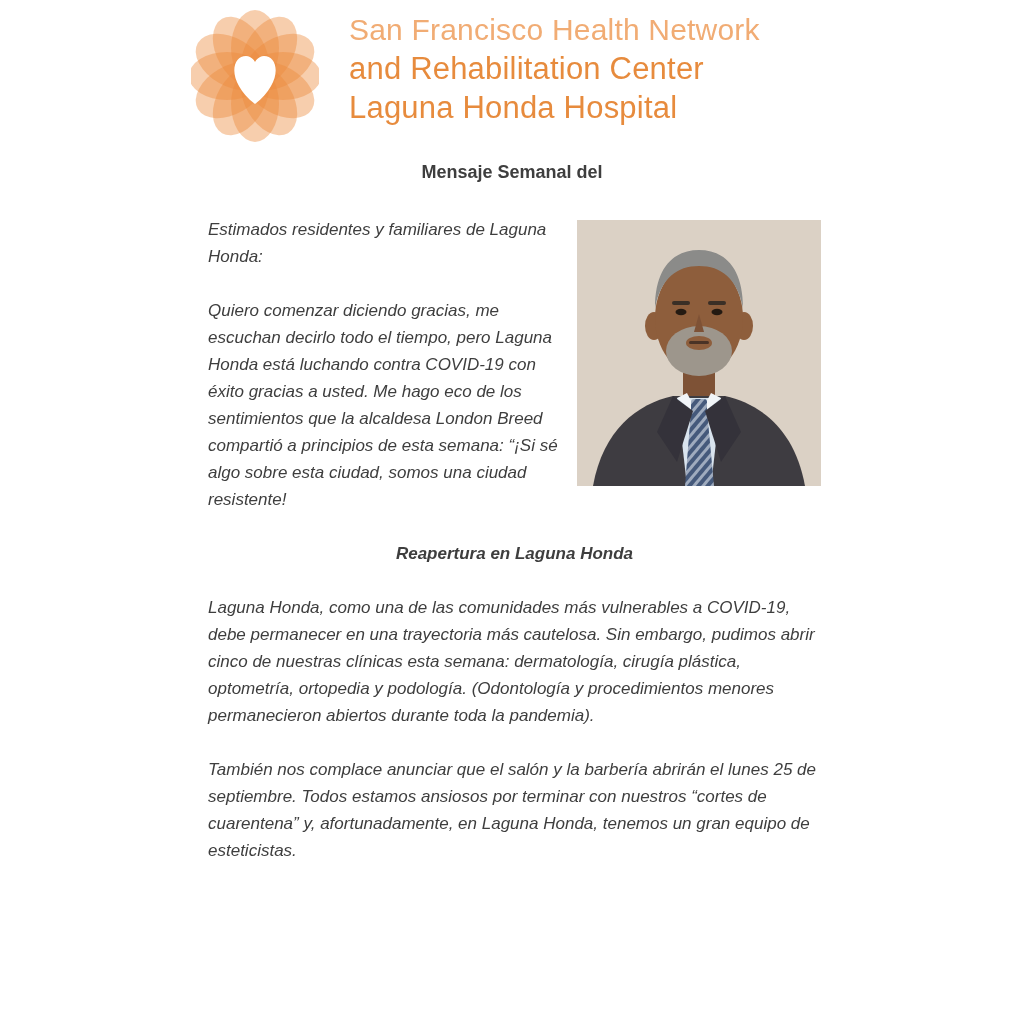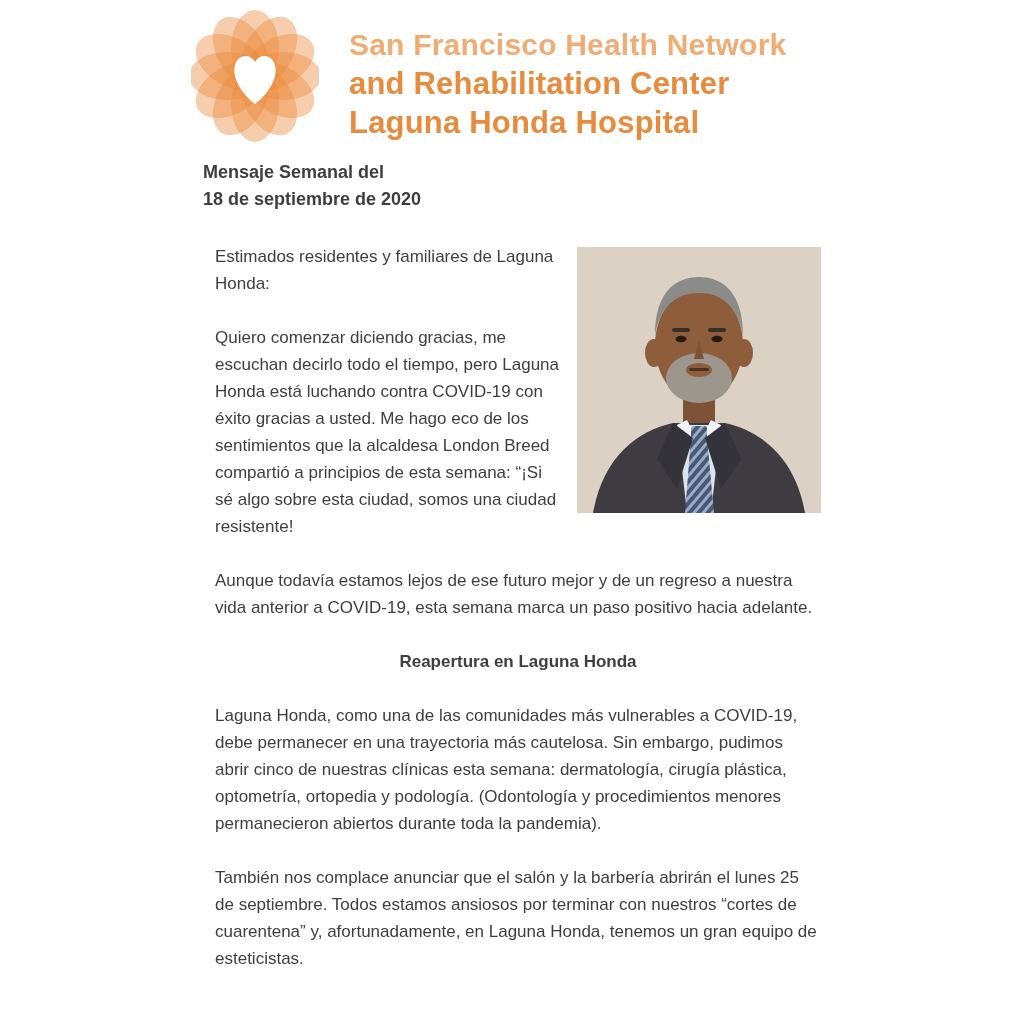--- a/index.html
+++ b/index.html
@@ -7,48 +7,48 @@
     width: 1024px; height: 1024px;
     background: #ffffff;
     font-family: "Liberation Sans", sans-serif;
     overflow: hidden;
   }
   .container { width: 618px; margin: 0 auto; }
 
   
   .masthead {
     display: flex;
-    align-items: flex-end;
+    align-items: flex-start;
     gap: 30px;
     margin-left: -12px;
     padding-top: 10px;
-    font-weight: bold;
   }
   .logo { width: 128px; height: 132px; flex: 0 0 auto; }
   .masthead-text { line-height: 39px; letter-spacing: 0.2px; }
   .network-name  { font-size: 30px; color: #F1AC74; }
   .hospital-name { font-size: 31px; color: #E78B3D; }
 
   
   .title-block {
     margin-top: 17px;
+    text-align: center;
     font-weight: bold;
     font-size: 18px;
     line-height: 27px;
     color: #3E3E3E;
   }
 
   
   .body-block {
     margin-top: 30px;
     font-size: 17px;
     line-height: 27px;
     color: #3E3E3E;
   }
-  .body-block p { margin: 0 0 27px 12px; }
+  .body-block p { margin: 0 0 27px 5px; font-style: italic; }
   .portrait {
     float: right;
     width: 244px; height: 266px;
     margin: 4px 0 8px 14px;
     background: #D8CEC2;
   }
   .portrait svg { display: block; width: 244px; height: 266px; }
   .clear { clear: both; }
   .section-heading { font-weight: bold; text-align: center; }
 </style>
@@ -78,21 +78,20 @@
       </svg>
       <div class="masthead-text">
         <div class="network-name">San Francisco Health Network</div>
         <div class="hospital-name">and Rehabilitation Center</div>
         <div class="hospital-name">Laguna Honda Hospital</div>
       </div>
     </header>
 
     <section class="title-block">
       <div>Mensaje Semanal del</div>
-      <div>18 de septiembre de 2020</div>
     </section>
 
     <section class="body-block">
 
       <div class="portrait">
         <svg viewBox="0 0 244 266" aria-hidden="true">
           <defs>
             <pattern id="tiestripes" width="7" height="7" patternUnits="userSpaceOnUse" patternTransform="rotate(40)">
               <rect width="7" height="7" fill="#45597B"></rect>
               <rect width="3" height="7" fill="#9FABBE"></rect>
@@ -129,20 +128,19 @@
           <rect x="131" y="81" width="18" height="4" rx="2" fill="#3A2F26"></rect>
           <ellipse cx="104" cy="92" rx="5.5" ry="3.2" fill="#241A12"></ellipse>
           <ellipse cx="140" cy="92" rx="5.5" ry="3.2" fill="#241A12"></ellipse>
           <path d="M122 94 L117 112 L127 112 Z" fill="#7E5236"></path>
           <rect x="112" y="121" width="20" height="3" rx="1.5" fill="#4A3326"></rect>
         </svg>
       </div>
 
       <p>Estimados residentes y familiares de Laguna Honda:</p>
       <p>Quiero comenzar diciendo gracias, me escuchan decirlo todo el tiempo, pero Laguna Honda está luchando contra COVID-19 con éxito gracias a usted. Me hago eco de los sentimientos que la alcaldesa London Breed compartió a principios de esta semana: “¡Si sé algo sobre esta ciudad, somos una ciudad resistente!</p>
-      <p class="clear">Aunque todavía estamos lejos de ese futuro mejor y de un regreso a nuestra vida anterior a COVID-19, esta semana marca un paso positivo hacia adelante.</p>
       <p class="section-heading">Reapertura en Laguna Honda</p>
       <p>Laguna Honda, como una de las comunidades más vulnerables a COVID-19, debe permanecer en una trayectoria más cautelosa. Sin embargo, pudimos abrir cinco de nuestras clínicas esta semana: dermatología, cirugía plástica, optometría, ortopedia y podología. (Odontología y procedimientos menores permanecieron abiertos durante toda la pandemia).</p>
       <p>También nos complace anunciar que el salón y la barbería abrirán el lunes 25 de septiembre. Todos estamos ansiosos por terminar con nuestros “cortes de cuarentena” y, afortunadamente, en Laguna Honda, tenemos un gran equipo de esteticistas.</p>
 
     </section>
   </div>
 </div>
 
 </body></html>

